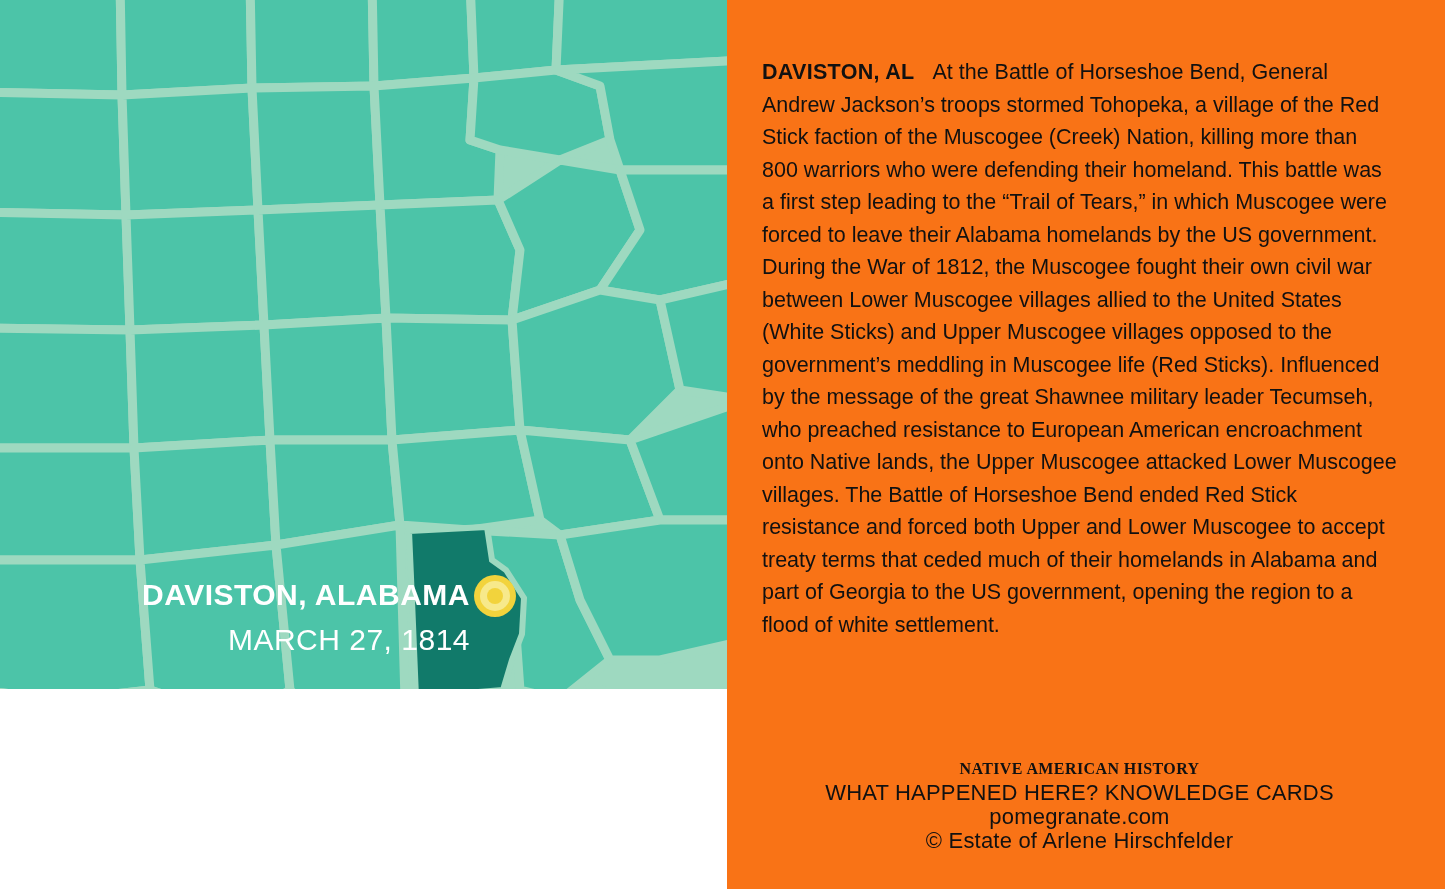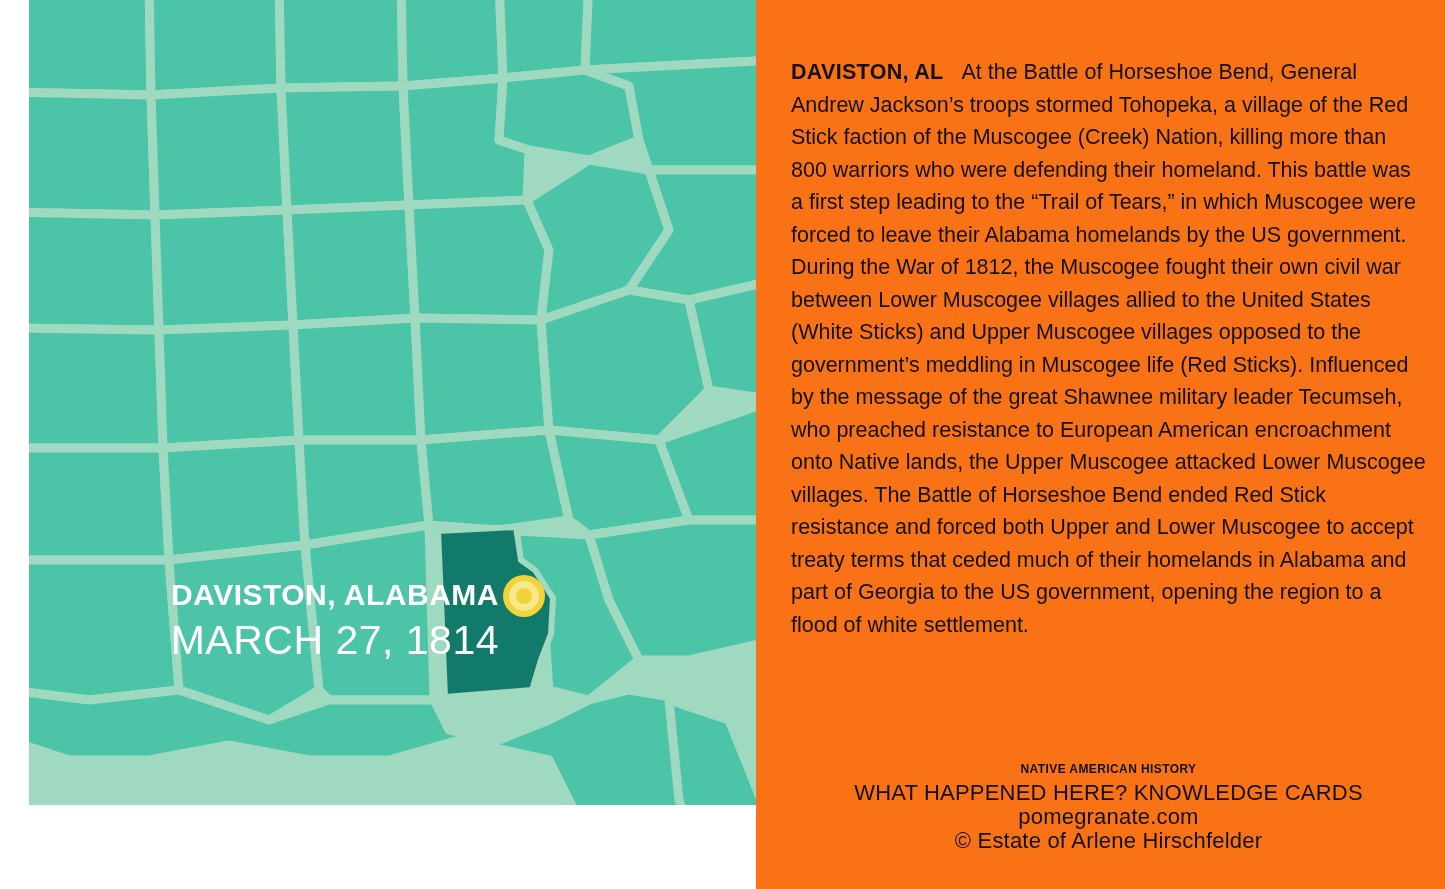--- a/index.html
+++ b/index.html
@@ -18,25 +18,24 @@
     width: 1445px;
     height: 889px;
     display: flex;
     background: #ffffff;
   }
 
   
   .map-panel {
     position: relative;
     width: 727px;
-    height: 805px;
+    height: 689px;
     background: #9ed9c0;
     overflow: hidden;
     flex: 0 0 727px;
-    margin-left: 29px;
   }
   .map-svg {
     position: absolute;
     top: 0;
     left: 0;
     width: 727px;
     height: 889px;
     display: block;
   }
   .place-label {
@@ -48,21 +47,21 @@
     font-weight: bold;
     letter-spacing: 0.5px;
   }
   .place-name {
     top: 578px;
     font-size: 30px;
     line-height: 34px;
   }
   .place-date {
     top: 622px;
-    font-size: 41px;
+    font-size: 30px;
     line-height: 36px;
     font-weight: normal;
   }
 
   
   .text-panel {
     position: relative;
     width: 718px;
     height: 889px;
     background: #f97316;
@@ -90,22 +89,23 @@
     text-align: center;
     color: #111111;
   }
   .credit-line {
     font-size: 22px;
     line-height: 24px;
     letter-spacing: 0.2px;
   }
   .credit-line.strong {
     font-weight: bold;
-    font-size: 12px;
+    font-size: 16px;
     letter-spacing: 0.4px;
+    font-family: Liberation Serif, serif;
   }
 </style>
 </head>
 <body>
 
 <div class="card">
 
   <div class="map-panel">
     <svg class="map-svg" viewBox="0 0 727 889" preserveAspectRatio="none">
 

